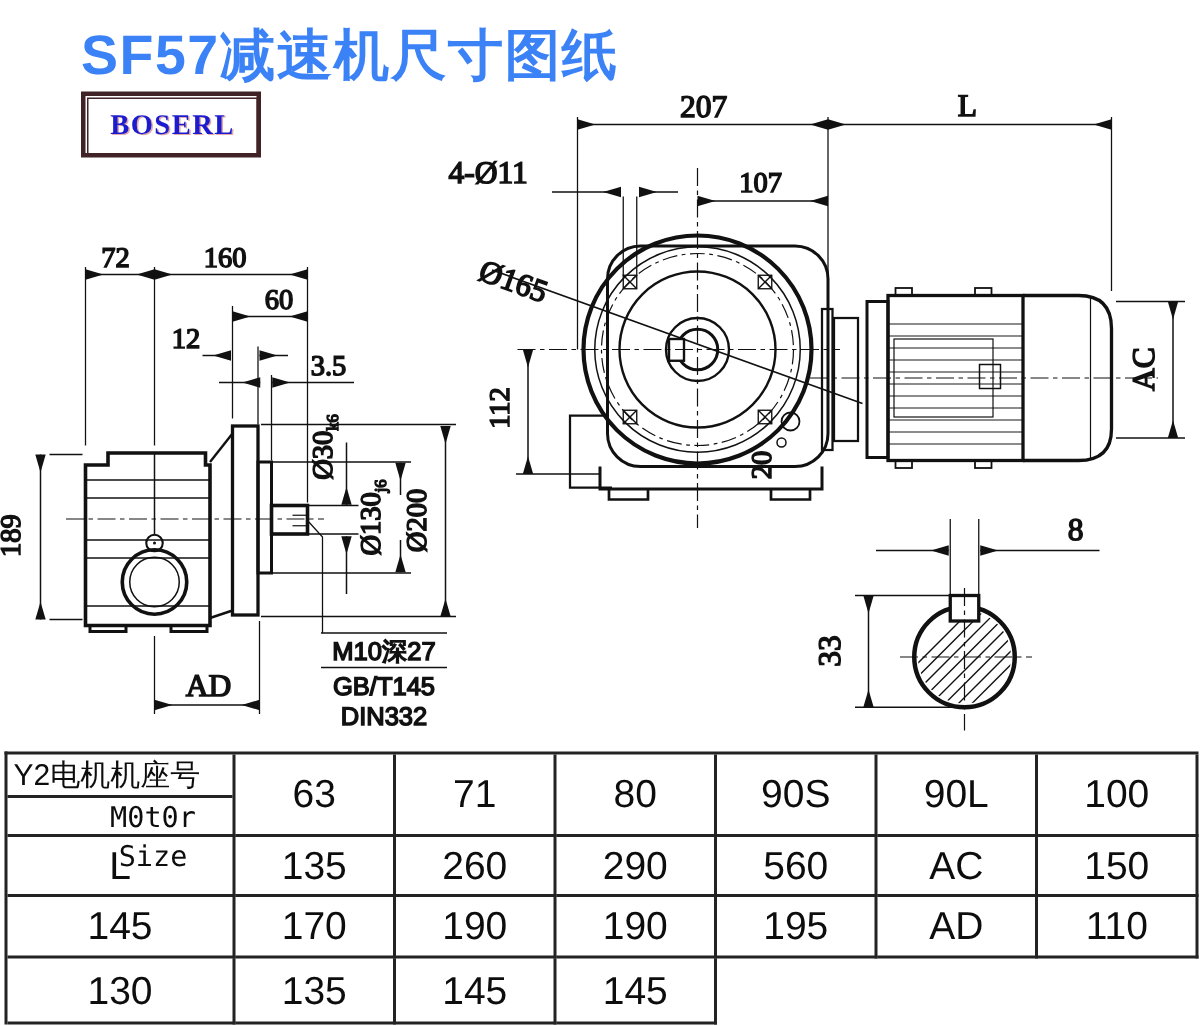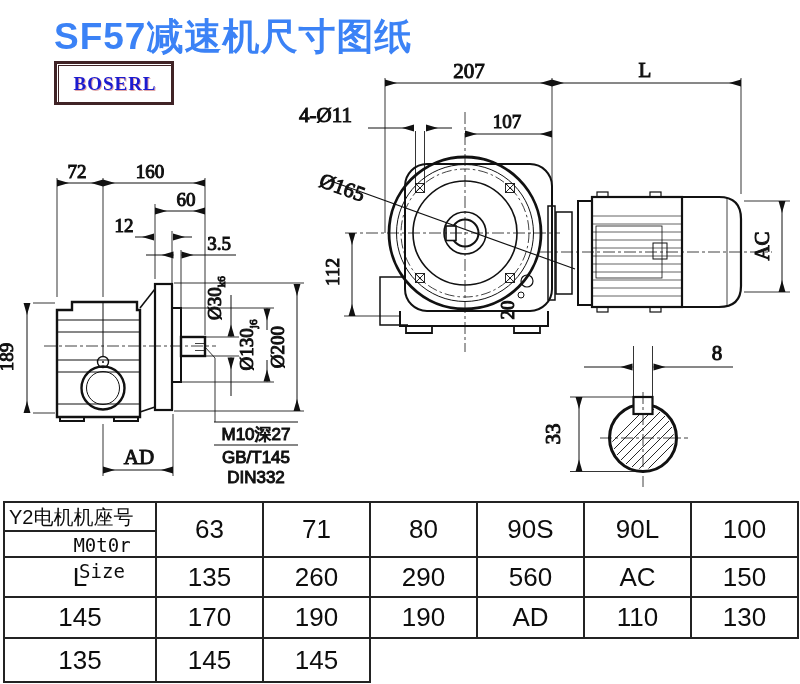--- a/index.html
+++ b/index.html
@@ -277,20 +277,21 @@
     <div class="tcell">260</div>
     <div class="tcell">290</div>
     <div class="tcell">560</div>
 
     <div class="tcell">AC</div>
     <div class="tcell">150</div>
     <div class="tcell">145</div>
     <div class="tcell">170</div>
     <div class="tcell">190</div>
     <div class="tcell">190</div>
+    <div class="tcell">195</div>
 
     <div class="tcell">AD</div>
     <div class="tcell">110</div>
     <div class="tcell">130</div>
     <div class="tcell">135</div>
     <div class="tcell">145</div>
     <div class="tcell">145</div>
   </div>
 
 </div>

